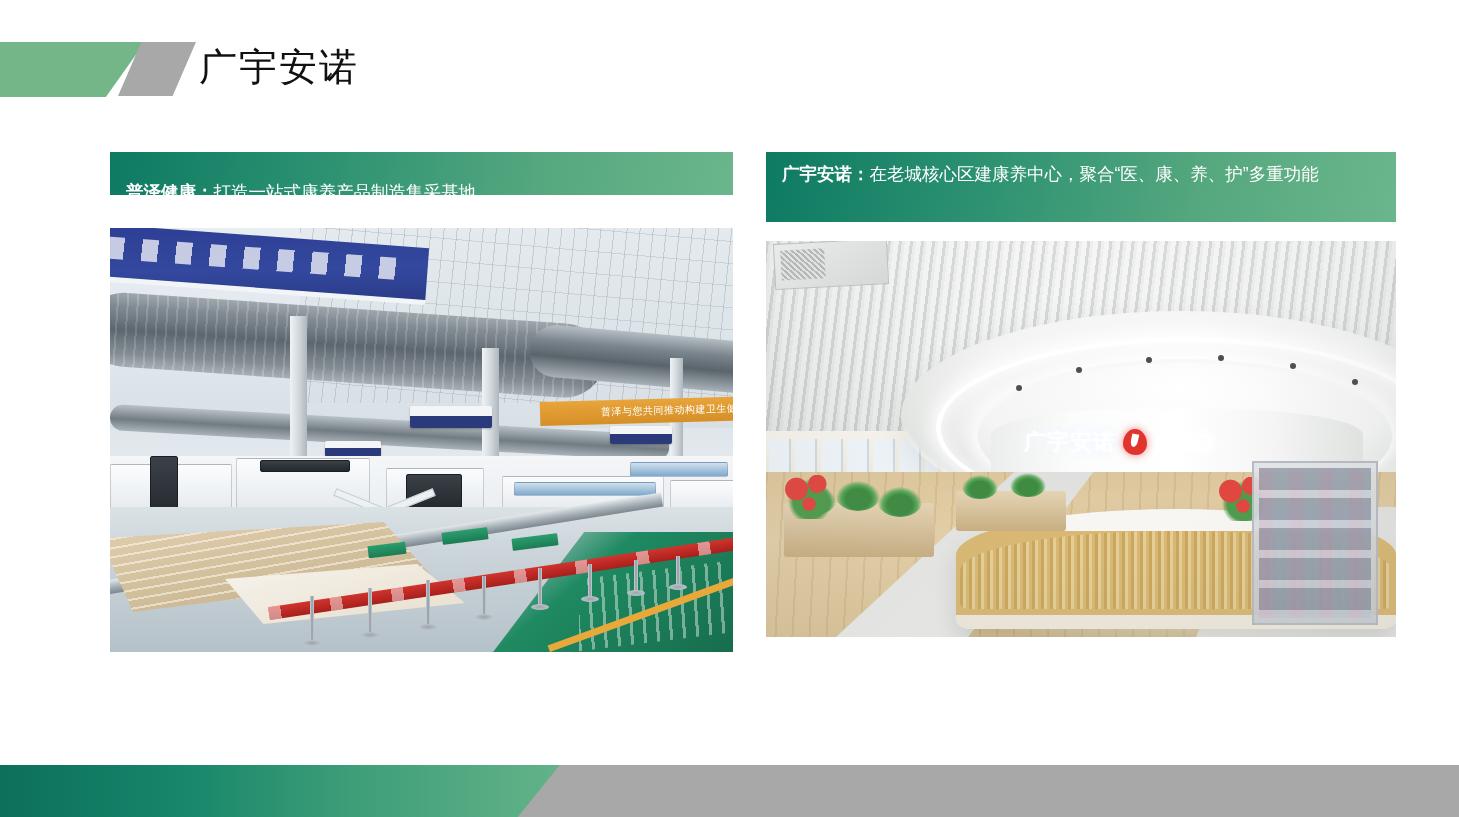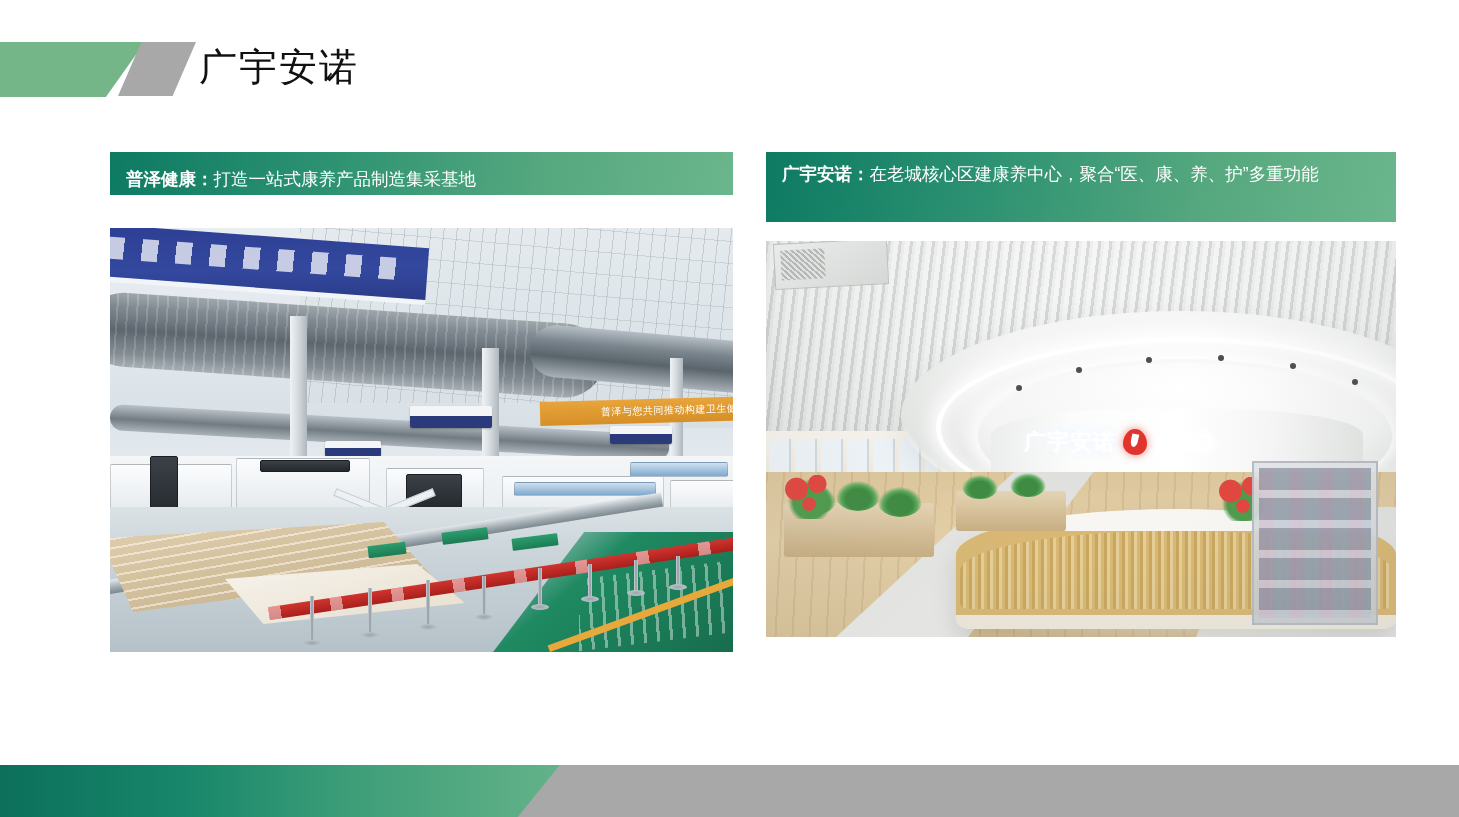--- a/index.html
+++ b/index.html
@@ -60,21 +60,21 @@
   }
 
   .case-caption {
     background: linear-gradient(100deg, #0d7a62 0%, #2d9272 35%, #56a87f 70%, #6bb68c 100%);
     color: #ffffff;
     padding: 9px 14px 9px 16px;
     font-size: 17.5px;
     line-height: 1.5;
     box-sizing: border-box;
   }
-  .case-left .case-caption { height: 43px; padding-top: 14px; }
+  .case-left .case-caption { height: 43px; padding-top: 27px; }
   .case-right .case-caption { height: 70px; }
   .case-caption .lead {
     font-weight: bold;
   }
 
   .case-photo {
     margin-top: 33px;
     position: relative;
     overflow: hidden;
     background: #dfe3e6;

